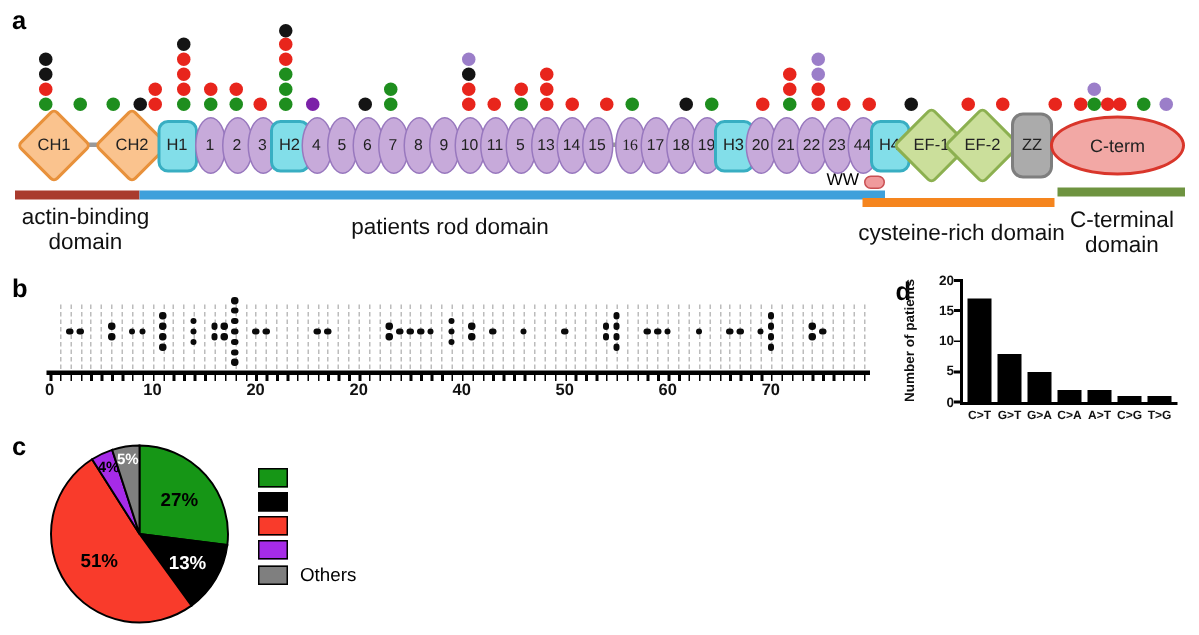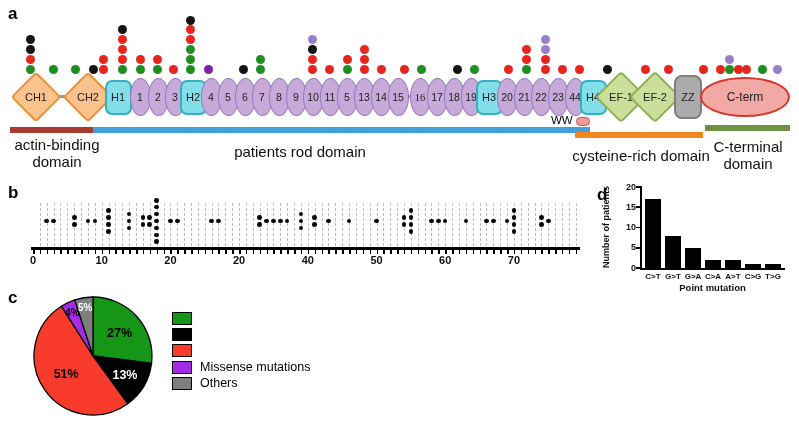--- a/index.html
+++ b/index.html
@@ -518,21 +518,20 @@
           <div class="legswatch" style="background: rgb(22, 150, 22);"></div>
         </div>
         <div class="legrow abs" style="left: 172px; top: 40px;">
           <div class="legswatch" style="background: rgb(0, 0, 0);"></div>
         </div>
         <div class="legrow abs" style="left: 172px; top: 56px;">
           <div class="legswatch" style="background: rgb(249, 59, 43);"></div>
         </div>
         <div class="legrow abs" style="left: 172px; top: 72px;">
           <div class="legswatch" style="background: rgb(166, 43, 232);"></div>
-          <div class="legtext">Missense mutations</div>
         </div>
         <div class="legrow abs" style="left: 172px; top: 88px;">
           <div class="legswatch" style="background: rgb(127, 127, 127);"></div>
           <div class="legtext">Others</div>
         </div>
       </div>
   </section>
 
   <section id="panel-d" class="abs" style="left:590px;top:183px;width:209px;height:122px;">
     <div class="plabel" style="left:7px;top:2px;">d</div>
@@ -558,16 +557,15 @@
         <div class="dcat abs" style="left: 91px; top: 89px;">G&gt;A</div>
         <div class="dbar abs" style="left: 115px; top: 76.9px; width: 16px; height: 8.1px;"></div>
         <div class="dcat abs" style="left: 111px; top: 89px;">C&gt;A</div>
         <div class="dbar abs" style="left: 135px; top: 76.9px; width: 16px; height: 8.1px;"></div>
         <div class="dcat abs" style="left: 131px; top: 89px;">A&gt;T</div>
         <div class="dbar abs" style="left: 155px; top: 80.95px; width: 16px; height: 4.05px;"></div>
         <div class="dcat abs" style="left: 151px; top: 89px;">C&gt;G</div>
         <div class="dbar abs" style="left: 175px; top: 80.95px; width: 16px; height: 4.05px;"></div>
         <div class="dcat abs" style="left: 171px; top: 89px;">T&gt;G</div>
       </div>
-    <div class="dxlabel">Point mutation</div>
   </section>
 
 </div>
 
 </body></html>

